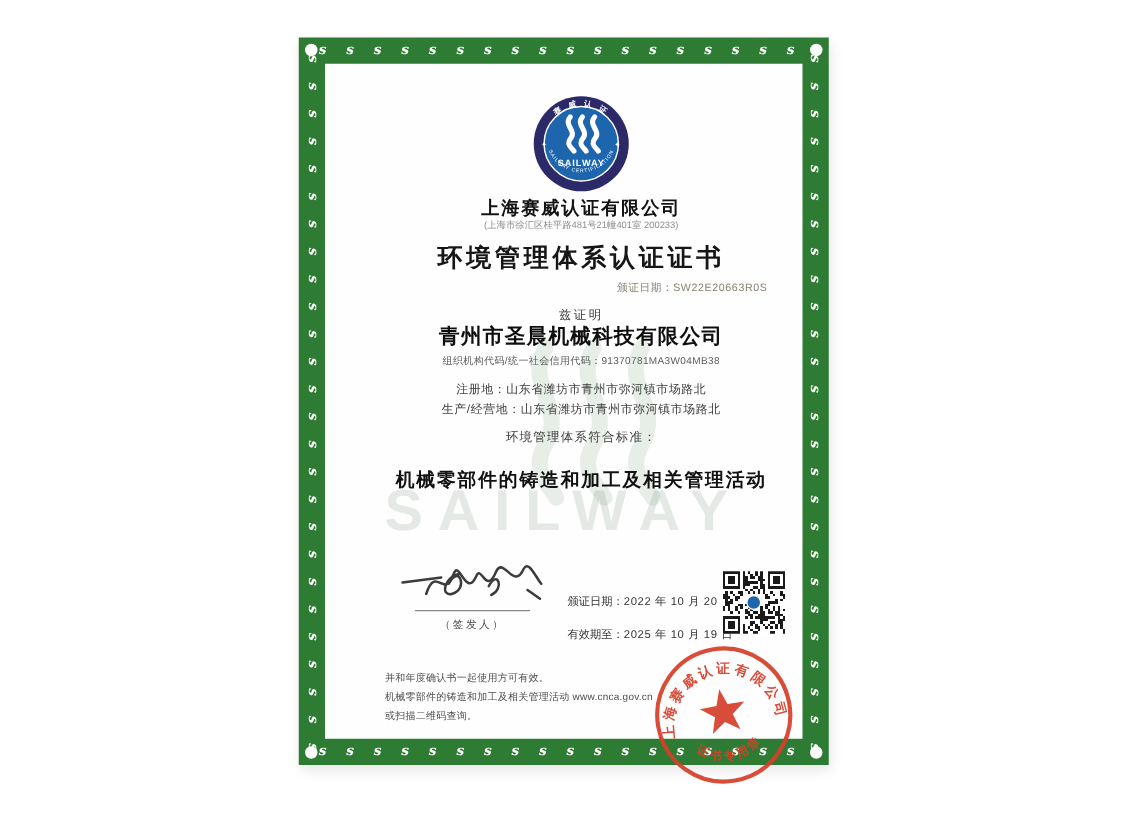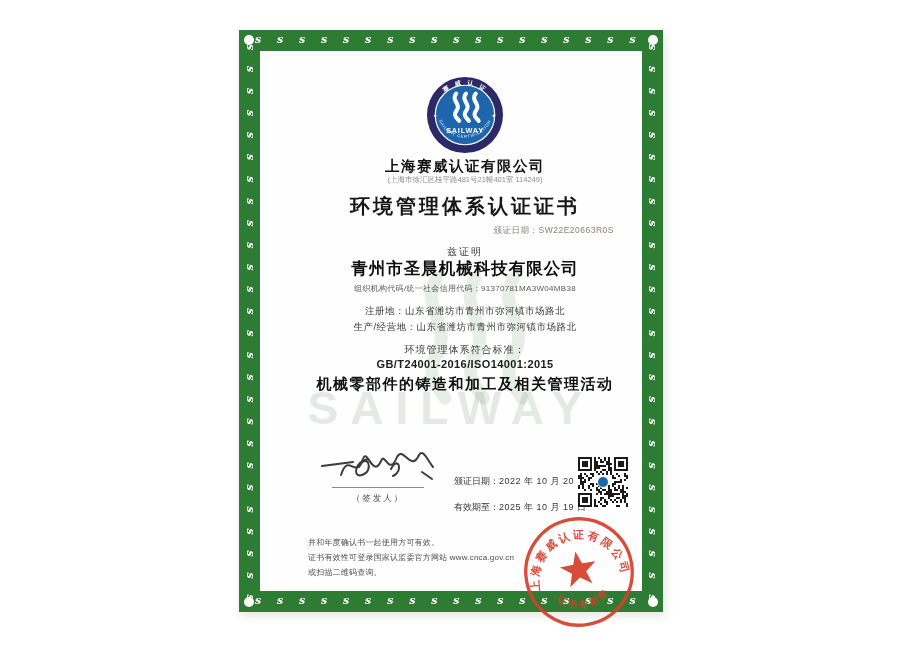--- a/index.html
+++ b/index.html
@@ -129,35 +129,34 @@
         <text x="67" y="43" font-size="6" fill="#ffffff">✦</text>
         <g stroke="#ffffff" stroke-width="4.2" fill="none" stroke-linecap="round">
           <path d="M31,18 C25,25 37,29 31,36 C27,41 33,44 34,46"></path>
           <path d="M41,18 C35,25 47,29 41,36 C37,41 43,44 44,46"></path>
           <path d="M51,18 C45,25 57,29 51,36 C47,41 53,44 54,46"></path>
         </g>
         <text x="40" y="58" font-size="7.5" font-weight="bold" fill="#ffffff" text-anchor="middle" letter-spacing="0.8" font-family="Liberation Sans,sans-serif">SAILWAY</text>
       </svg>
 
       <div class="row issuer-name">上海赛威认证有限公司</div>
-      <div class="row issuer-addr">(上海市徐汇区桂平路481号21幢401室 114249)</div>
+      <div class="row issuer-addr">(上海市徐汇区桂平路481号21幢401室 200233)</div>
       <div class="row cert-title">环境管理体系认证证书</div>
 
       <div class="cert-no">
         <span>颁证日期：</span><span>SW22E20663R0S</span>
       </div>
 
       <div class="row certify">兹证明</div>
       <div class="row company">青州市圣晨机械科技有限公司</div>
       <div class="row code-line">组织机构代码/统一社会信用代码：91370781MA3W04MB38</div>
       <div class="row addr addr1">注册地：山东省潍坊市青州市弥河镇市场路北</div>
       <div class="row addr addr2">生产/经营地：山东省潍坊市青州市弥河镇市场路北</div>
 
       <div class="row sec-head std-head">环境管理体系符合标准：</div>
-      <div class="row std">GB/T24001-2016/ISO14001:2015</div>
       <div class="row scope">机械零部件的铸造和加工及相关管理活动</div>
 
       <div class="sig-block">
         <svg width="118" height="50" viewBox="0 0 118 50">
           <g stroke="#3c3c3c" stroke-width="2" fill="none" stroke-linecap="round">
             <path d="M3,27 L34,23"></path>
             <path d="M22,36 C30,12 36,42 44,20 C48,8 54,40 62,22 C66,12 70,38 78,18 C84,6 92,34 100,16 C104,9 109,22 114,28"></path>
             <path d="M40,28 c8,-16 16,4 3,8 c-10,3 -7,-14 6,-16"></path>
             <path d="M72,30 c7,-14 13,2 2,7"></path>
             <path d="M103,33 l10,7"></path>
@@ -372,21 +371,21 @@
                 <rect x="20" y="24" width="1" height="1"></rect>
                 <rect x="24" y="24" width="1" height="1"></rect>
               </g>
           </g>
         </svg>
         <div class="blue-dot"></div>
       </div>
 
       <div class="footnotes">
         <div>并和年度确认书一起使用方可有效。</div>
-        <div>证书有效性可登录国家认监委官方网站 www.cnca.gov.cn</div>
+        <div>机械零部件的铸造和加工及相关管理活动 www.cnca.gov.cn</div>
         <div>或扫描二维码查询。</div>
       </div>
 
       <svg class="seal" viewBox="0 0 120 120">
         <defs>
           <path id="seal-top" d="M 17,78 A 44,44 0 1 1 103,78"></path>
           <path id="seal-bot" d="M 24,74 A 39,39 0 0 0 96,74"></path>
         </defs>
         <circle cx="60" cy="60" r="56" fill="none" stroke="#d6402c" stroke-width="3.5"></circle>
         <polygon fill="#d6402c" points="60,38 64.7,51.5 79,51.8 67.6,60.5 71.8,74.2 60,66 48.2,74.2 52.4,60.5 41,51.8 55.3,51.5"></polygon>

